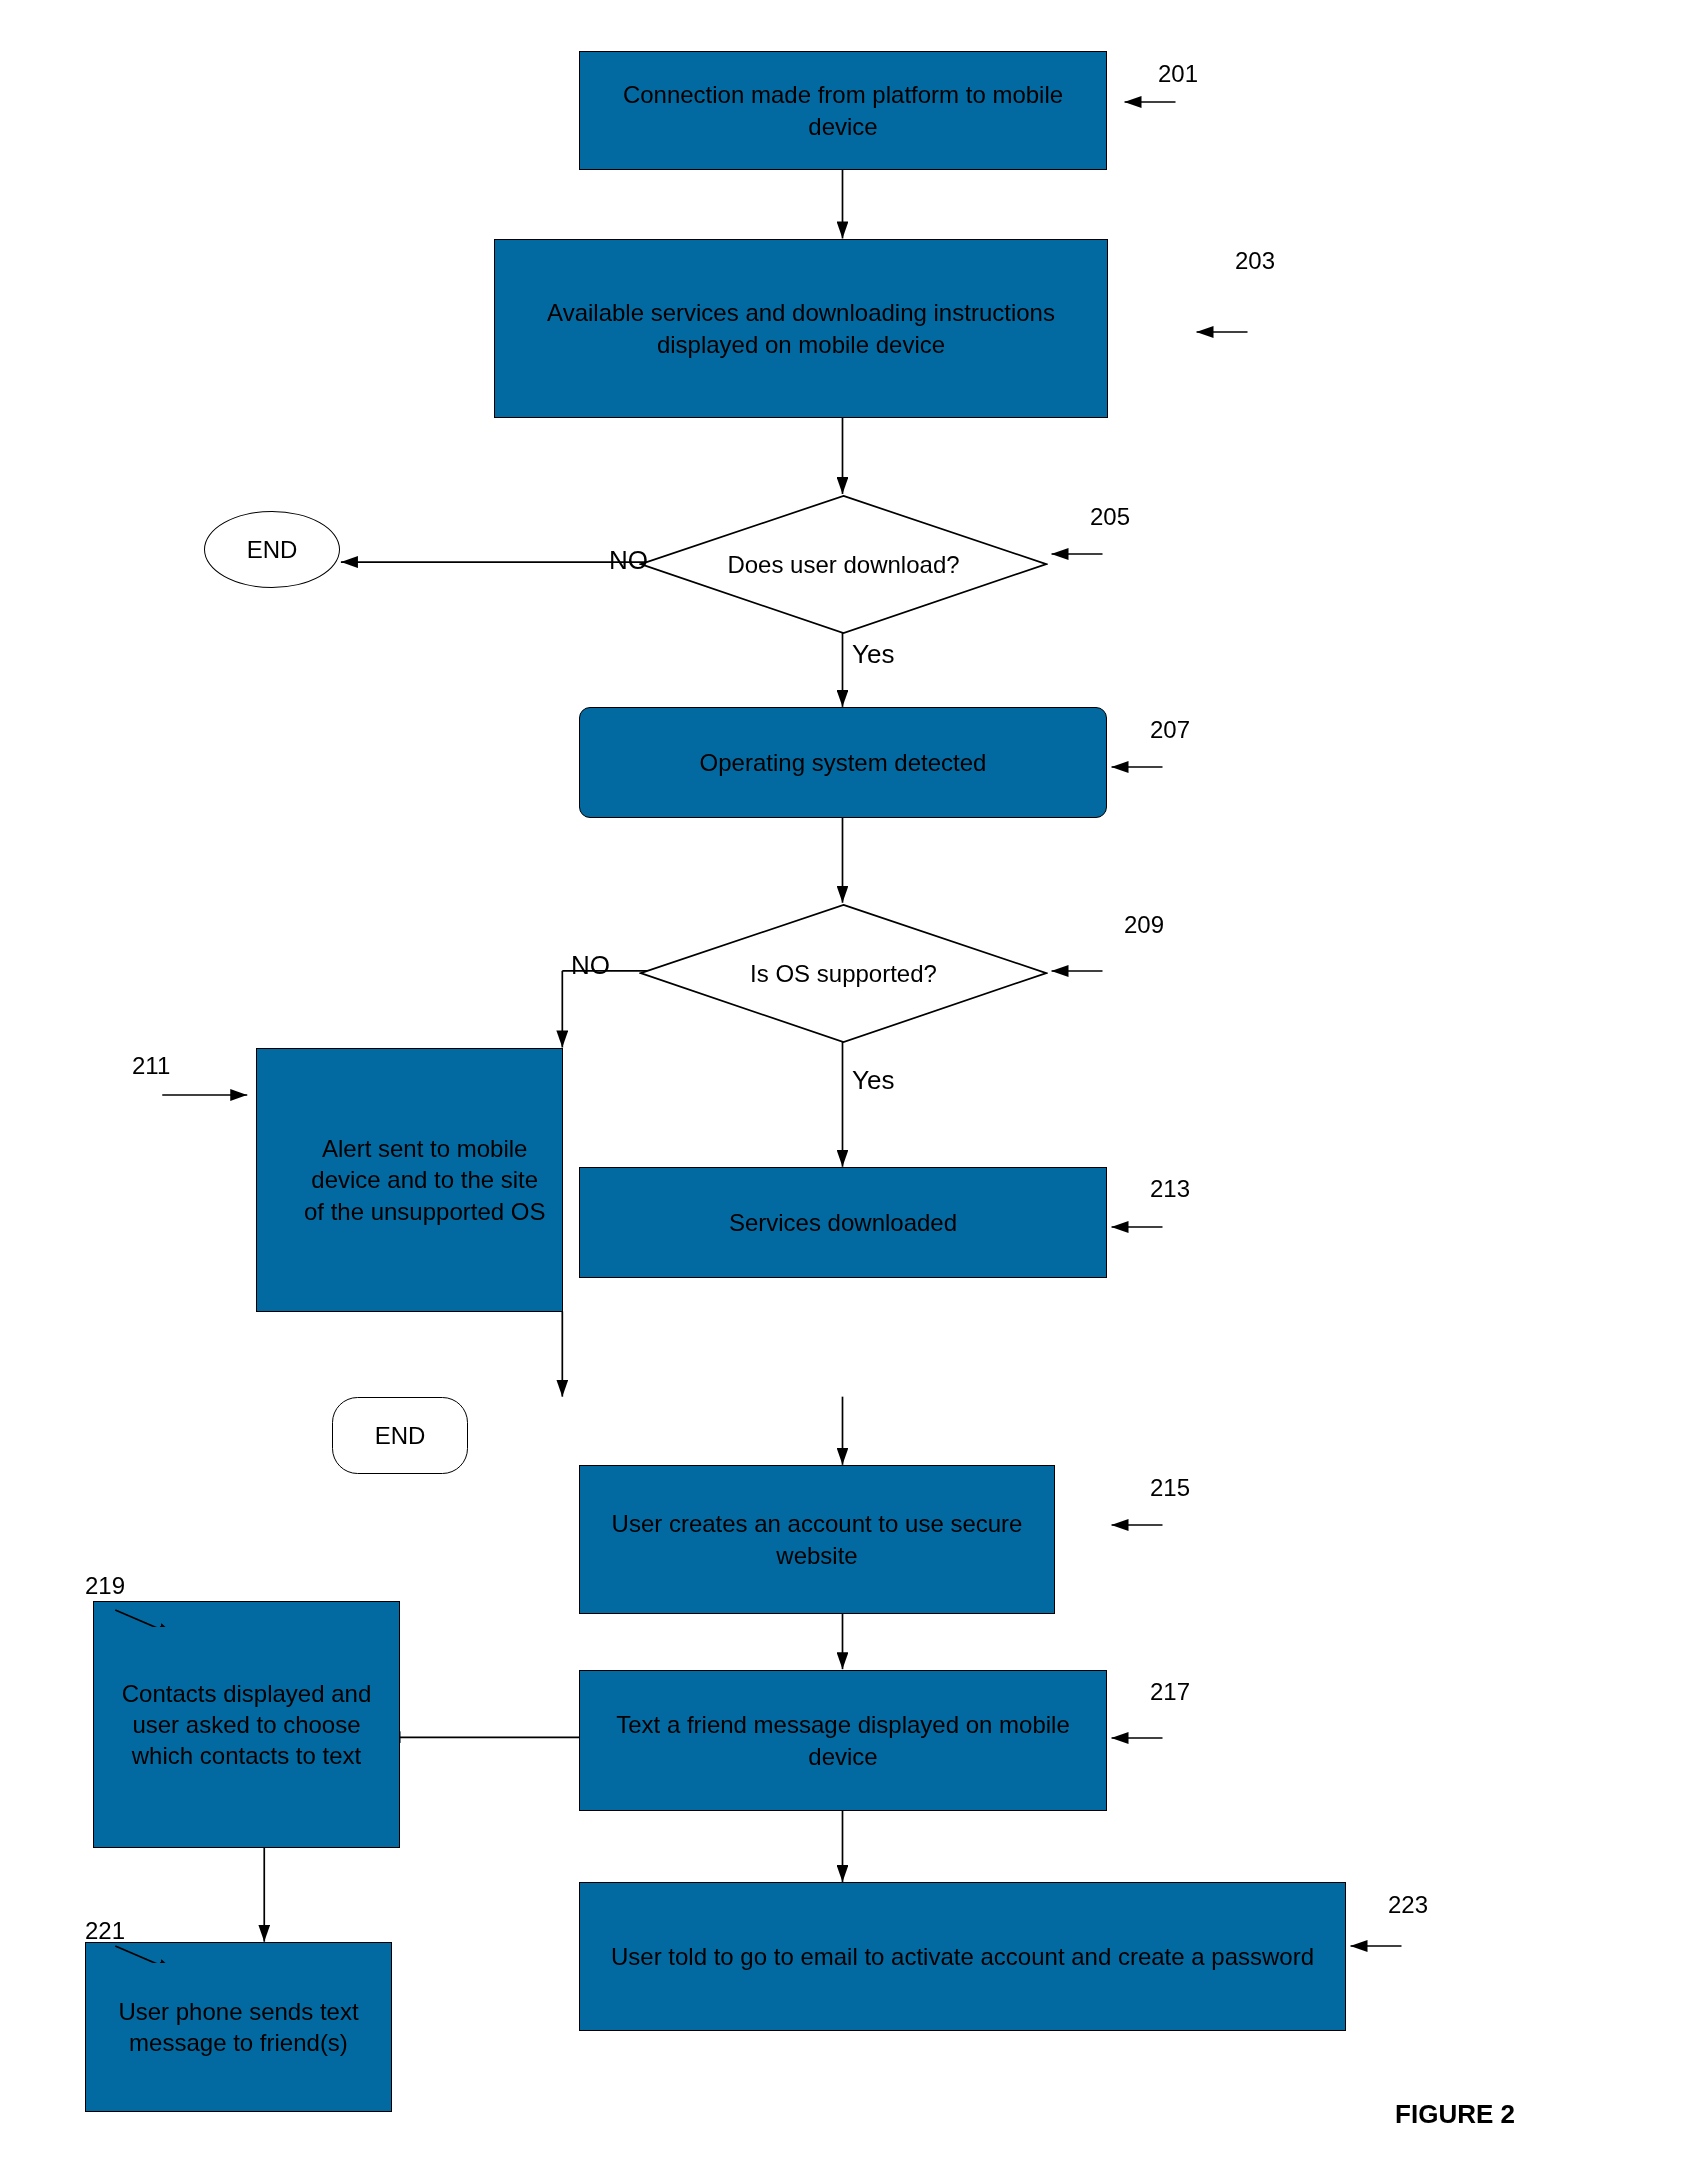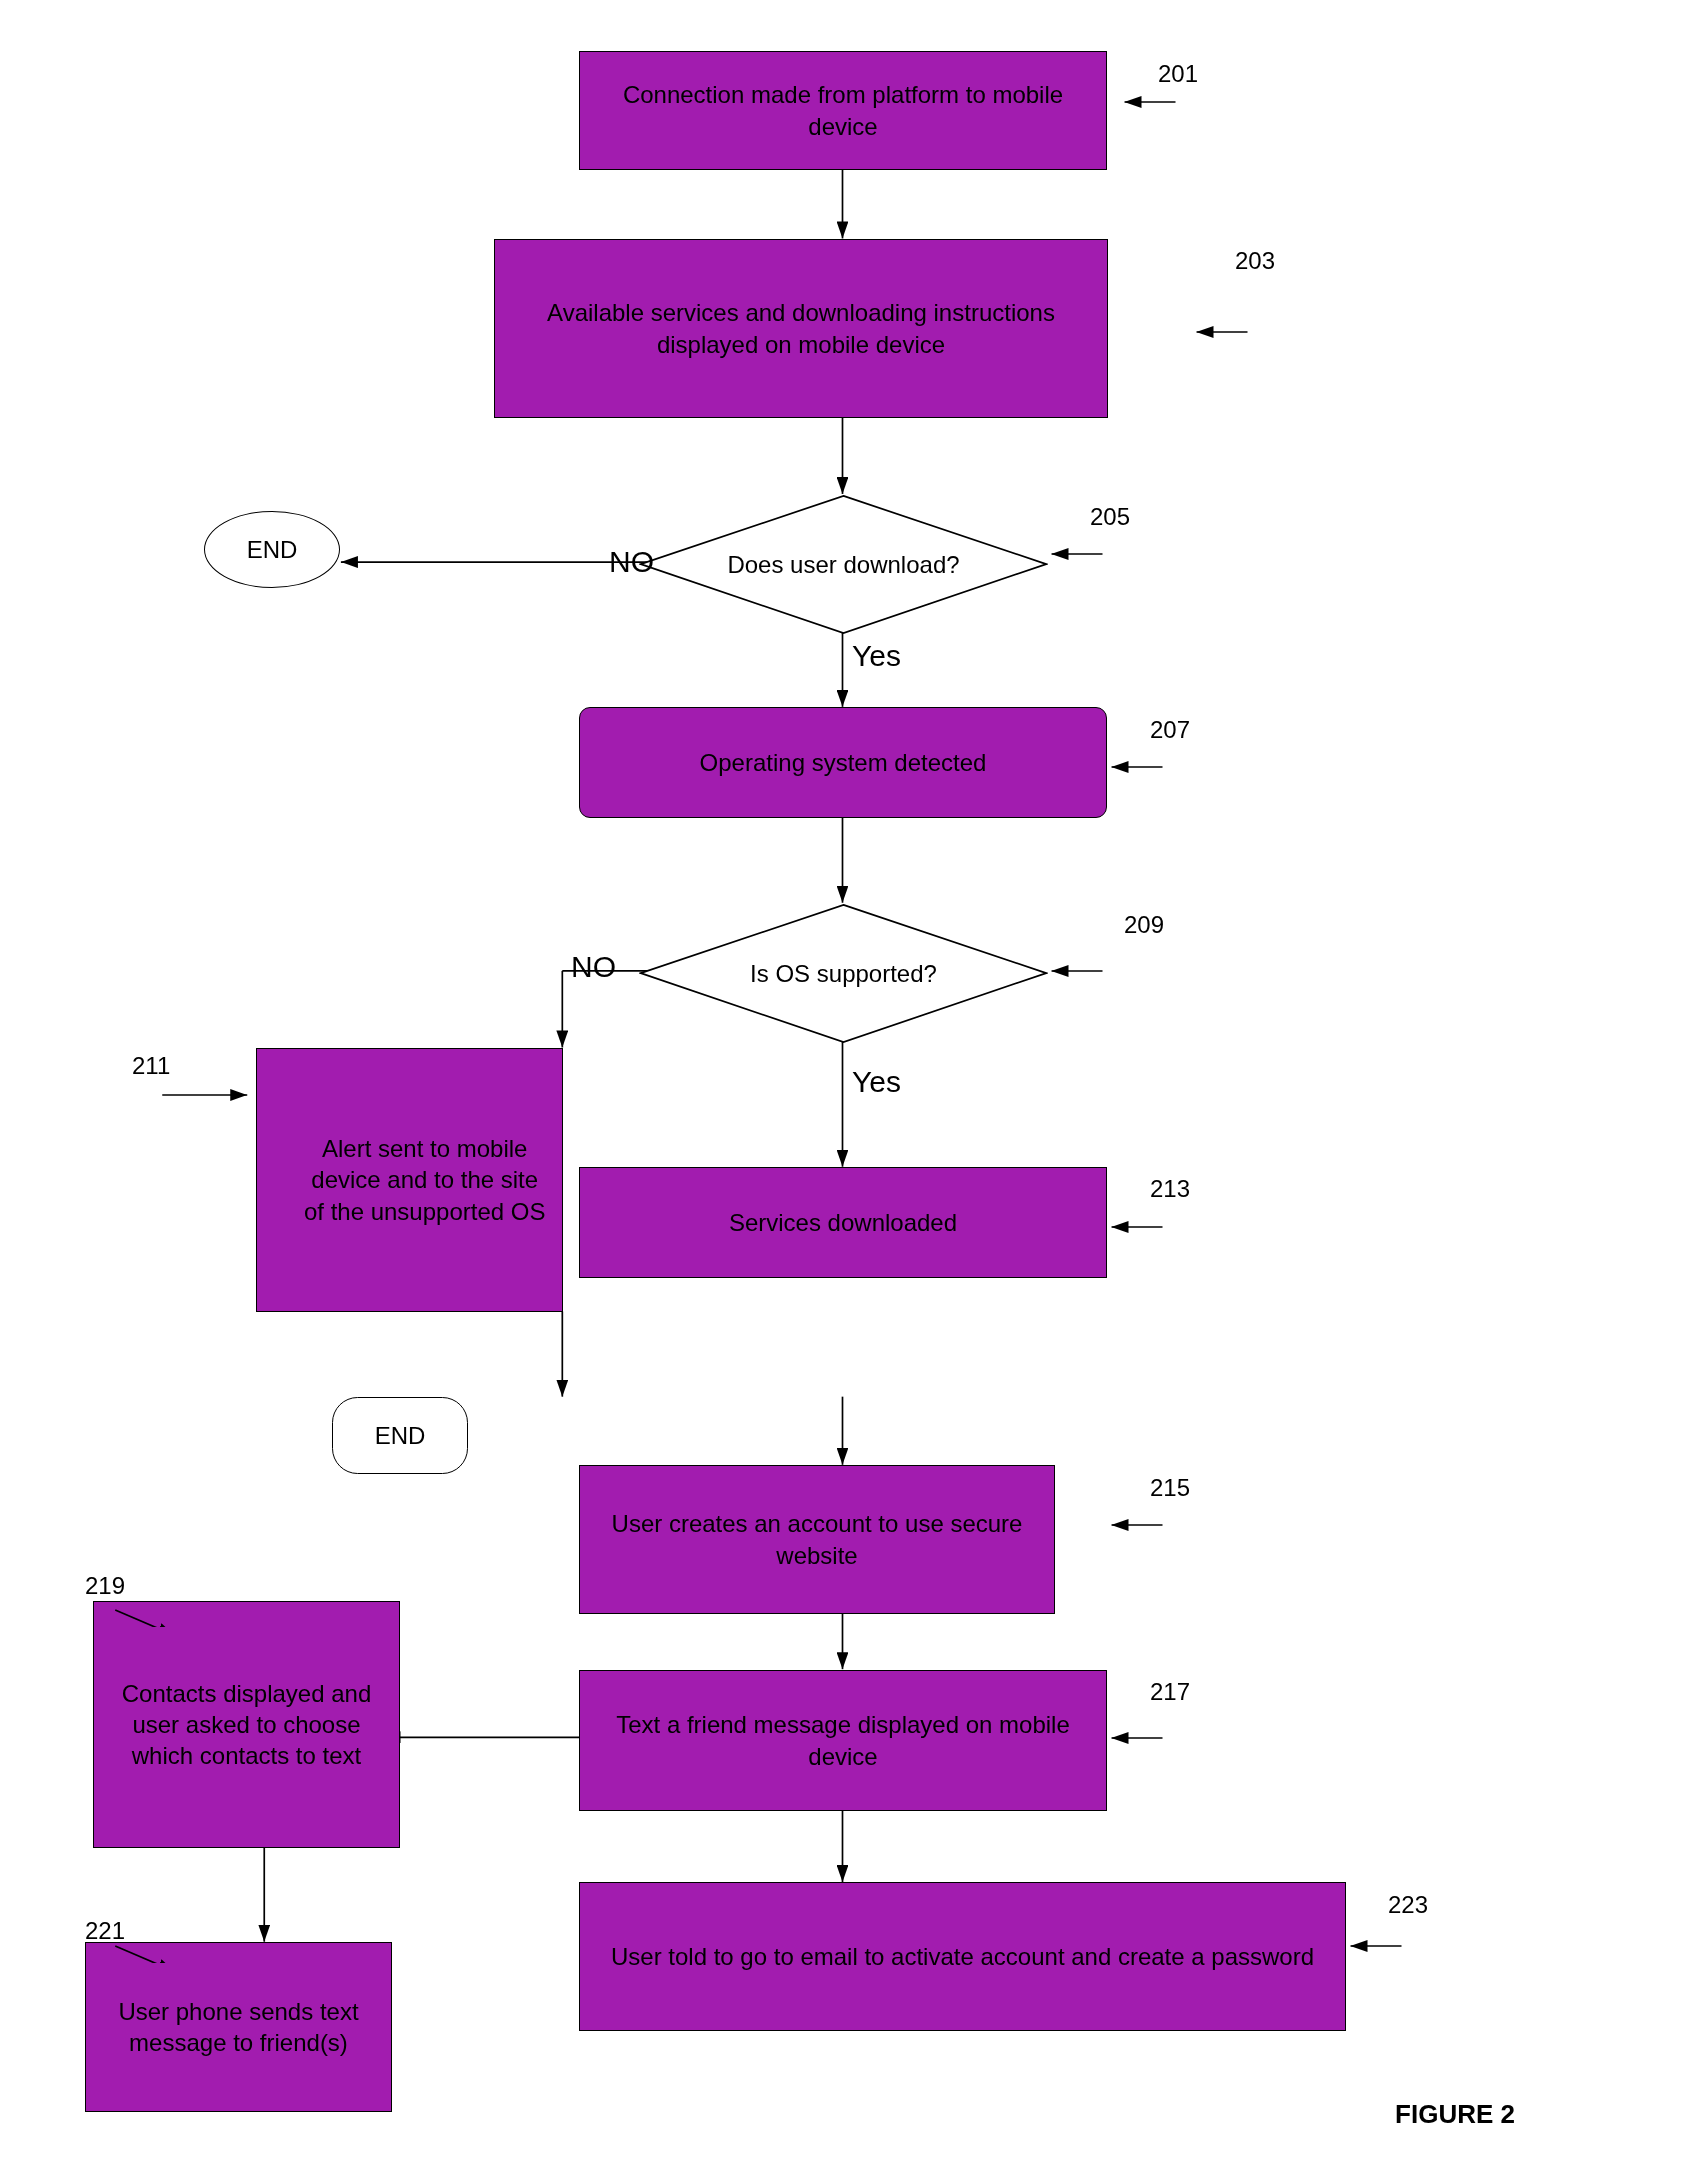--- a/index.html
+++ b/index.html
@@ -15,21 +15,21 @@
     .diagram-container {
       position: relative;
       width: 1685px;
       height: 2181px;
     }
 
     
     .box {
       position: absolute;
       border: 1.7px solid #000;
-      background: #a21caf;
+      background: #0369a1;
       display: flex;
       align-items: center;
       justify-content: center;
       text-align: center;
       font-size: 24px;
       line-height: 1.3;
       padding: 8.5px 13.6px;
     }
 
     .diamond {
@@ -79,21 +79,21 @@
     }
 
     .ref-num {
       position: absolute;
       font-size: 24px;
       font-weight: normal;
     }
 
     .arrow-label {
       position: absolute;
-      font-size: 30px;
+      font-size: 26px;
     }
 
     
     .arrows-svg {
       position: absolute;
       top: 0; left: 0;
       width: 1685px;
       height: 2181px;
       pointer-events: none;
     }

